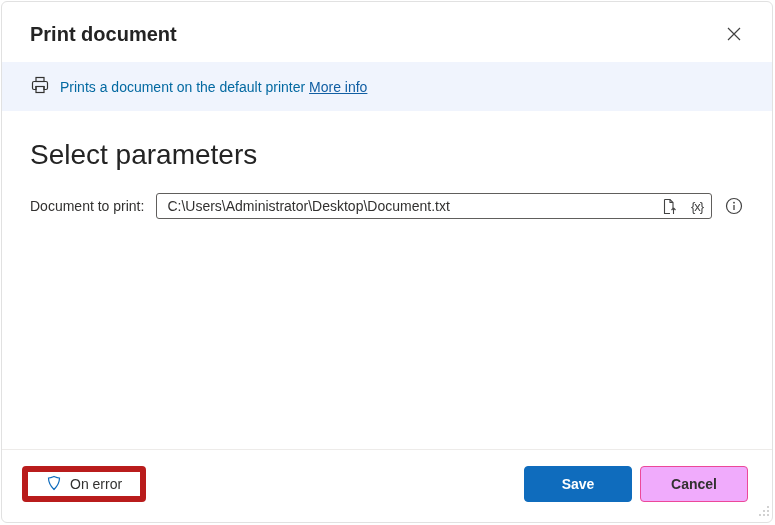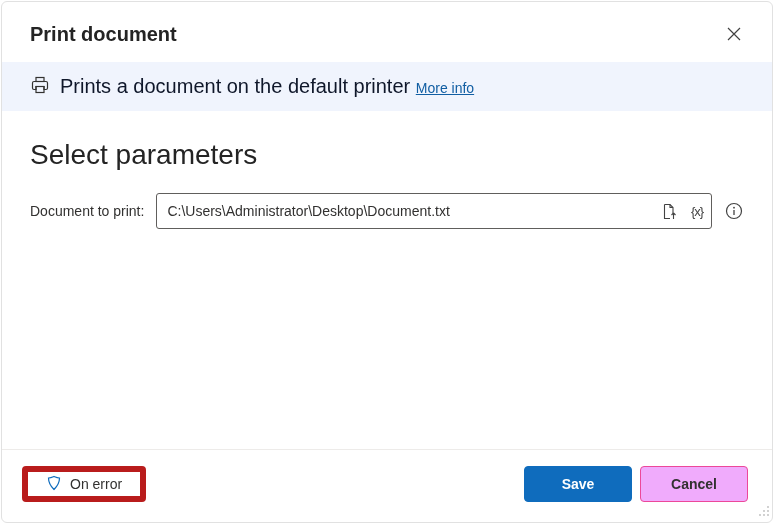--- a/index.html
+++ b/index.html
@@ -54,22 +54,22 @@
       padding: 13px 28px;
       display: flex;
       align-items: center;
       gap: 10px;
     }
     .info-bar .print-icon {
       flex-shrink: 0;
       color: #323130;
     }
     .info-bar-text {
-      font-size: 20px;
-      color: #0f172a;
+      font-size: 14px;
+      color: #0369a1;
     }
     .info-bar-link {
       color: #115ea3;
       text-decoration: underline;
       cursor: pointer;
     }
     .content {
       padding: 28px 28px 0 28px;
       flex: 1;
     }
@@ -89,21 +89,21 @@
       color: #323130;
       white-space: nowrap;
     }
     .input-wrapper {
       flex: 1;
       position: relative;
       display: flex;
       align-items: center;
       border: 1px solid #605e5c;
       border-radius: 3px;
-      height: 36px;
+      height: 26px;
       background: #fff;
     }
     .input-wrapper input {
       flex: 1;
       border: none;
       outline: none;
       padding: 0 10px;
       font-size: 14px;
       font-family: inherit;
       background: transparent;

